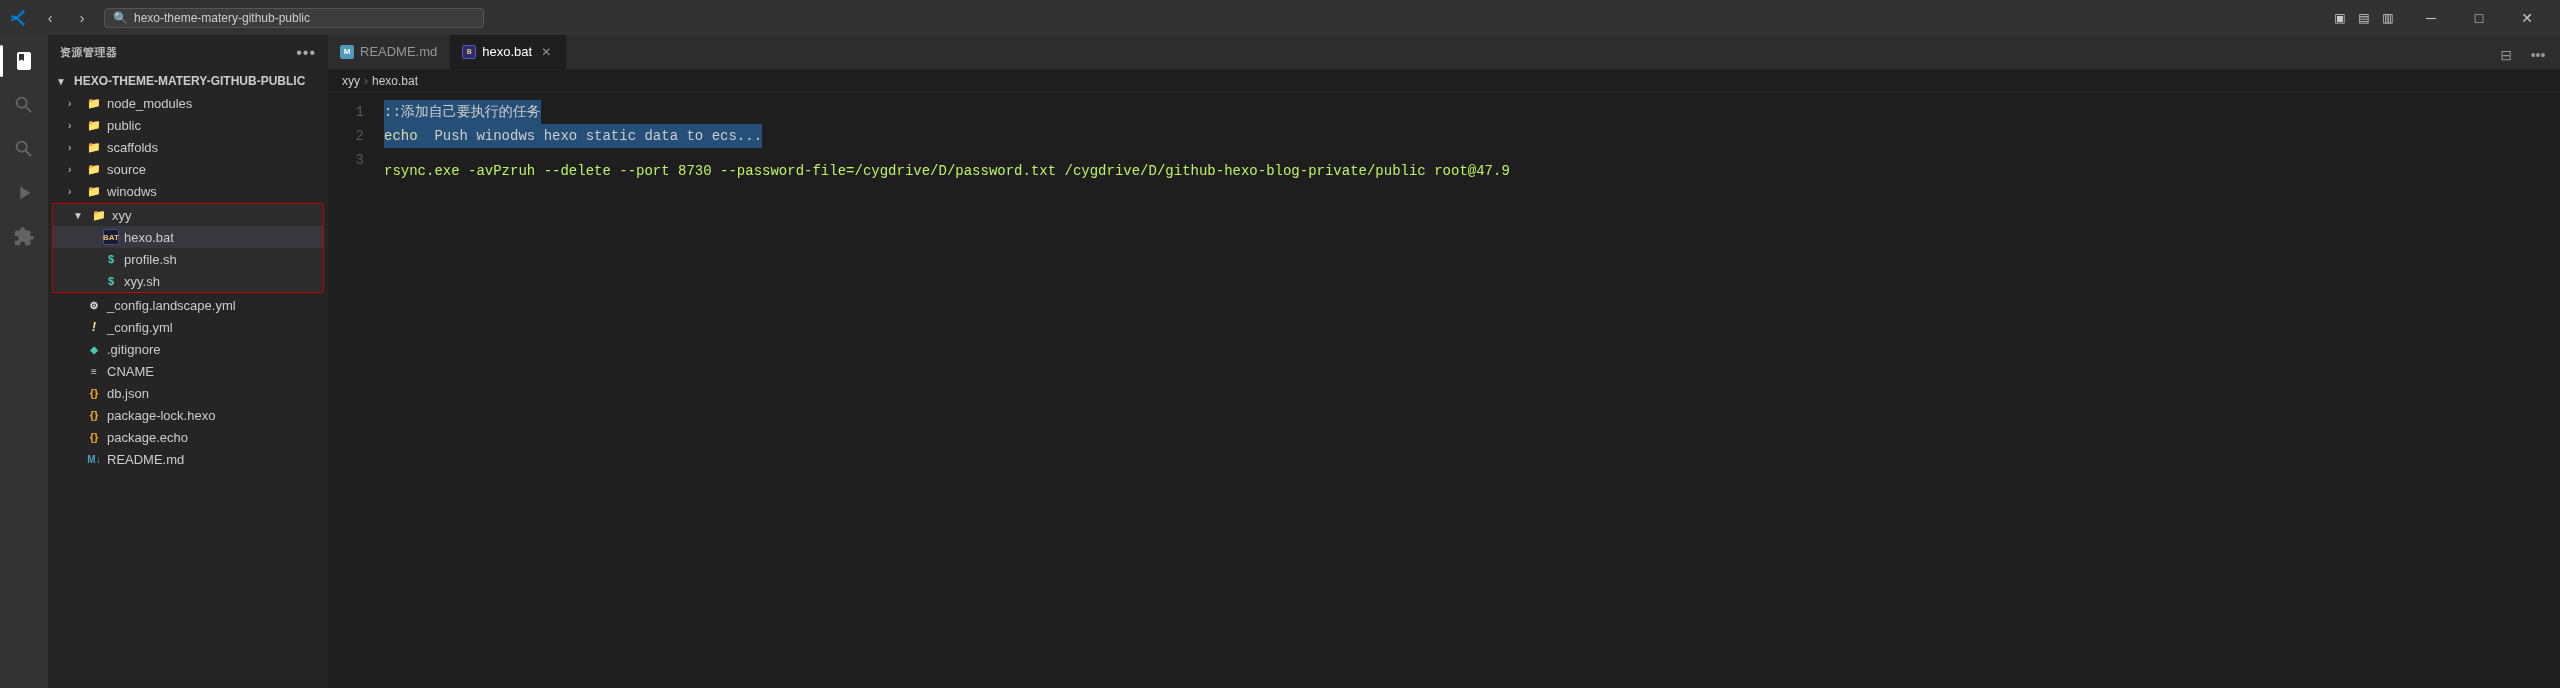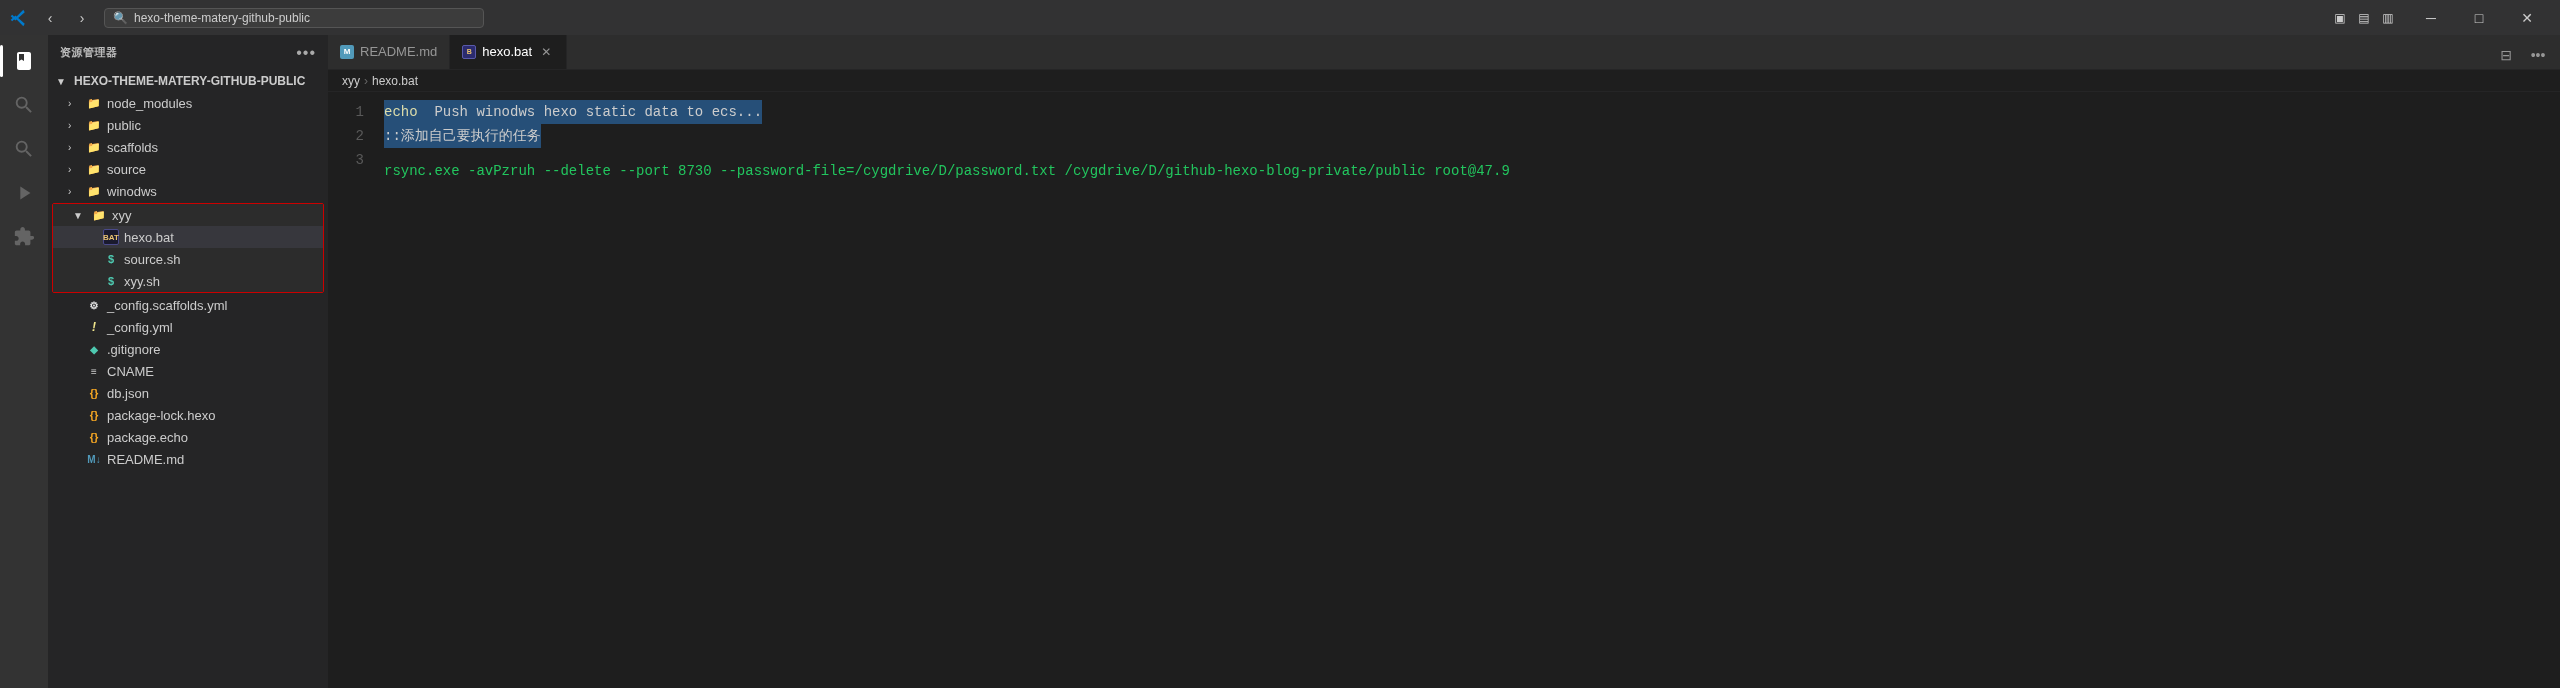--- a/index.html
+++ b/index.html
@@ -379,21 +379,21 @@
       overflow: hidden;
       position: relative;
     }
     .code-line {
       height: 24px;
       display: flex;
       align-items: center;
       padding-left: 8px;
       white-space: nowrap;
     }
-    .hl-normal { color: #22c55e; margin-top: 21px; }
+    .hl-normal { color: #bef264; margin-top: 21px; }
 
     
     .sel-block {
       background: #264f78;
       color: #cccccc;
     }
 
     .readme-tab-icon {
       width: 14px;
       height: 14px;
@@ -534,34 +534,34 @@
 
         <div class="tree-item indent-2 tree-file active-file" style="background:#37373d;">
           <span class="chevron" style="visibility:hidden">›</span>
           <span class="file-icon icon-bat">BAT</span>
           <span>hexo.bat</span>
         </div>
 
         <div class="tree-item indent-2 tree-file">
           <span class="chevron" style="visibility:hidden">›</span>
           <span class="file-icon" style="color:#4ec9b0;font-size:11px;font-weight:bold;width:16px;">$</span>
-          <span>source.sh</span>
+          <span>profile.sh</span>
         </div>
 
         <div class="tree-item indent-2 tree-file">
           <span class="chevron" style="visibility:hidden">›</span>
           <span class="file-icon" style="color:#4ec9b0;font-size:11px;font-weight:bold;width:16px;">$</span>
           <span>xyy.sh</span>
         </div>
       </div>
 
       <div class="tree-item indent-1 tree-file">
         <span class="chevron" style="visibility:hidden">›</span>
         <span class="file-icon" style="color:#e0e0e0;font-size:10px;">⚙</span>
-        <span>_config.scaffolds.yml</span>
+        <span>_config.landscape.yml</span>
       </div>
 
       <div class="tree-item indent-1 tree-file">
         <span class="chevron" style="visibility:hidden">›</span>
         <span class="file-icon" style="color:#f0e68c;font-weight:bold;font-style:italic;font-size:12px;">!</span>
         <span>_config.yml</span>
       </div>
 
       <div class="tree-item indent-1 tree-file">
         <span class="chevron" style="visibility:hidden">›</span>
@@ -630,29 +630,29 @@
 
     <div class="code-editor">
       <div class="line-numbers">
         <span class="line-number">1</span>
         <span class="line-number">2</span>
         <span class="line-number">3</span>
       </div>
       <div class="code-content">
 
         <div class="code-line">
+          <span class="sel-block">::添加自己要执行的任务</span>
+        </div>
+
+        <div class="code-line">
           <span class="sel-block" style="color:#dcdcaa;">echo</span>
           <span class="sel-block">&nbsp; Push winodws hexo static data to ecs...</span>
         </div>
 
         <div class="code-line">
-          <span class="sel-block">::添加自己要执行的任务</span>
-        </div>
-
-        <div class="code-line">
           <span class="hl-normal">rsync.exe -avPzruh --delete --port 8730 --password-file=/cygdrive/D/password.txt /cygdrive/D/github-hexo-blog-private/public root@47.9</span>
         </div>
 
       </div>
     </div>
 
   </div>
 </div>
 
 </body></html>

